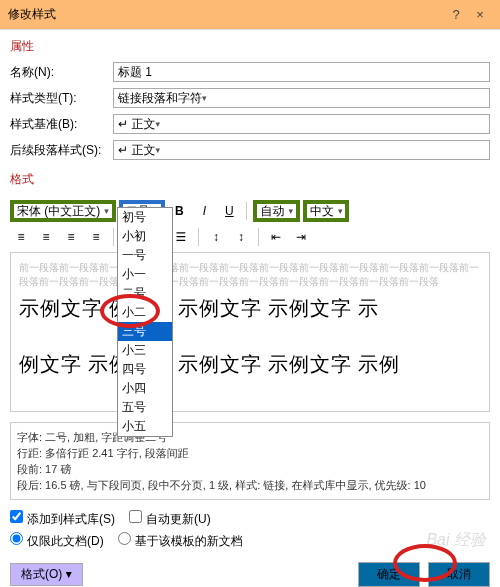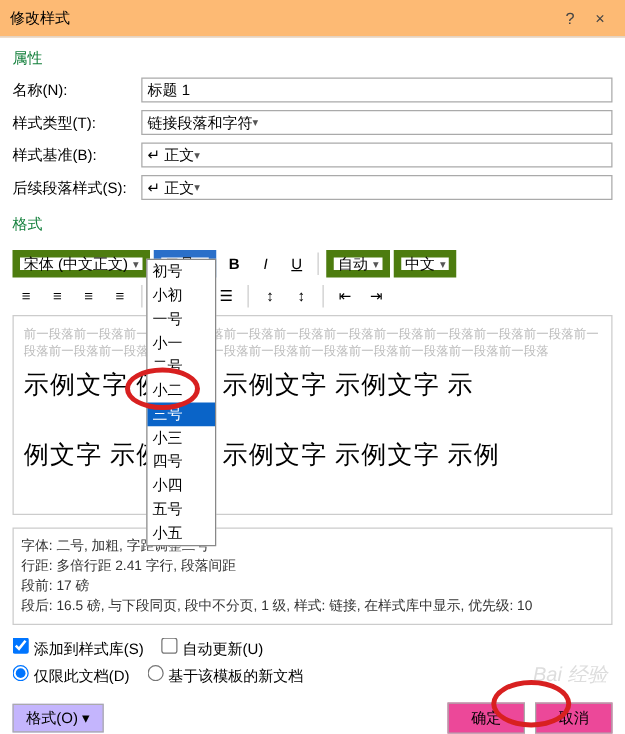--- a/index.html
+++ b/index.html
@@ -1,49 +1,49 @@
 <!DOCTYPE html>
 <html><head>
 <meta charset="utf-8">
 <style>
 * { box-sizing: border-box; margin: 0; padding: 0; }
 body { font-family: "Microsoft YaHei", sans-serif; font-size: 12px; background: #fff; color: #000; width: 500px; height: 587px; overflow: hidden; }
 .titlebar { display: flex; align-items: center; padding: 6px 8px; border-bottom: 1px solid #ddd; background: #fdba74; }
 .titlebar .title { flex: 1; }
 .titlebar .btn { width: 24px; text-align: center; color: #444; cursor: pointer; font-size: 13px; }
-.section-label { padding: 8px 10px 4px; color: #15803d; }
+.section-label { padding: 8px 10px 4px; color: #b91c1c; }
 .form-row { display: flex; align-items: center; padding: 3px 10px; gap: 8px; }
 .form-row label { width: 95px; }
 .form-row .input, .form-row .select { flex: 1; border: 1px solid #aaa; background: #fff; padding: 2px 4px; height: 20px; font-size: 12px; }
 .form-row .select { display: flex; align-items: center; justify-content: flex-start; }
 .dd-arrow { font-size: 9px; color: #555; }
 .format-section { padding: 4px 10px; }
 .toolbar-row { display: flex; align-items: center; gap: 3px; margin: 4px 0; }
-.toolbar-row .combo { display: flex; align-items: center; border: 6px solid #4d7c0f; padding: 1px 3px; height: 22px; background: #fff; }
+.toolbar-row .combo { display: flex; align-items: center; border: 4px solid #4d7c0f; padding: 1px 3px; height: 22px; background: #fff; }
 .toolbar-row .combo span:first-child { padding-right: 4px; }
 .iconbtn { width: 22px; height: 22px; border: 1px solid transparent; display: flex; align-items: center; justify-content: center; cursor: pointer; font-size: 12px; }
 .iconbtn.bold { font-weight: bold; }
 .iconbtn.italic { font-style: italic; }
 .iconbtn.under { text-decoration: underline; }
 .sep { width: 1px; height: 18px; background: #ccc; margin: 0 3px; }
 .preview { border: 1px solid #ccc; margin: 2px 0; padding: 8px; height: 160px; overflow: hidden; position: relative; background: #fff; }
 .greytext { color: #bbb; font-size: 10px; line-height: 14px; word-break: break-all; }
 .sample { font-size: 20px; font-family: "SimSun", serif; line-height: 38px; letter-spacing: 1px; }
 .dropdown-list { position: absolute; left: 117px; top: 207px; width: 56px; background: #fff; border: 1px solid #888; z-index: 10; font-size: 12px; }
 .dropdown-list .opt { padding: 1px 4px; }
 .dropdown-list .opt.sel { background: #0a64c8; color: #fff; }
 .circle1 { position: absolute; left: 100px; top: 294px; width: 60px; height: 34px; border: 4px solid #d82020; border-radius: 50%; pointer-events: none; z-index: 20; }
 .desc-box { border: 1px solid #ccc; margin: 4px 10px; padding: 6px; font-size: 11px; line-height: 16px; color: #333; }
 .options { padding: 4px 10px; }
 .opt-row { display: flex; align-items: center; gap: 14px; padding: 2px 0; }
 .chk, .rad { margin-right: 4px; }
 .footer { display: flex; align-items: center; padding: 6px 10px; gap: 8px; }
 .footer .fmt-btn { border: 1px solid #aaa; padding: 2px 10px; background: #c4b5fd; }
 .footer .spacer { flex: 1; }
-.footer .btn2 { border: 1px solid #aaa; padding: 3px 18px; background: #ec4899; }
+.footer .btn2 { border: 1px solid #aaa; padding: 3px 18px; background: #0369a1; }
 .circle2 { position: absolute; left: 393px; top: 544px; width: 64px; height: 38px; border: 4px solid #d82020; border-radius: 50%; pointer-events: none; z-index: 20; }
 .watermark { position: absolute; right: 14px; bottom: 36px; color: #ddd; font-size: 16px; font-style: italic; }
 </style>
 </head>
 <body>
 
 <div class="titlebar">
   <span class="title">修改样式</span>
   <span class="btn">?</span>
   <span class="btn">×</span>

